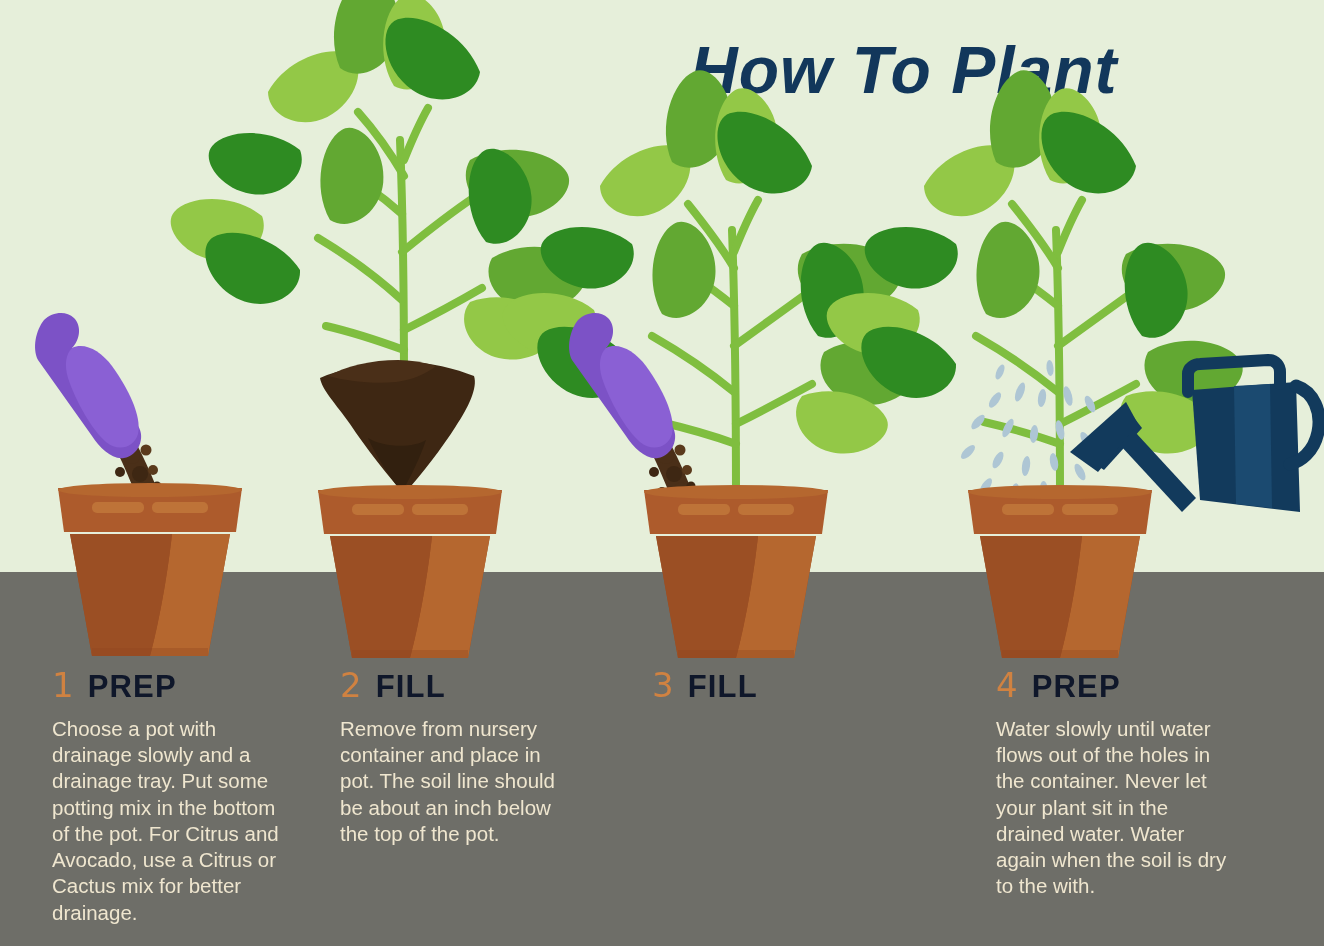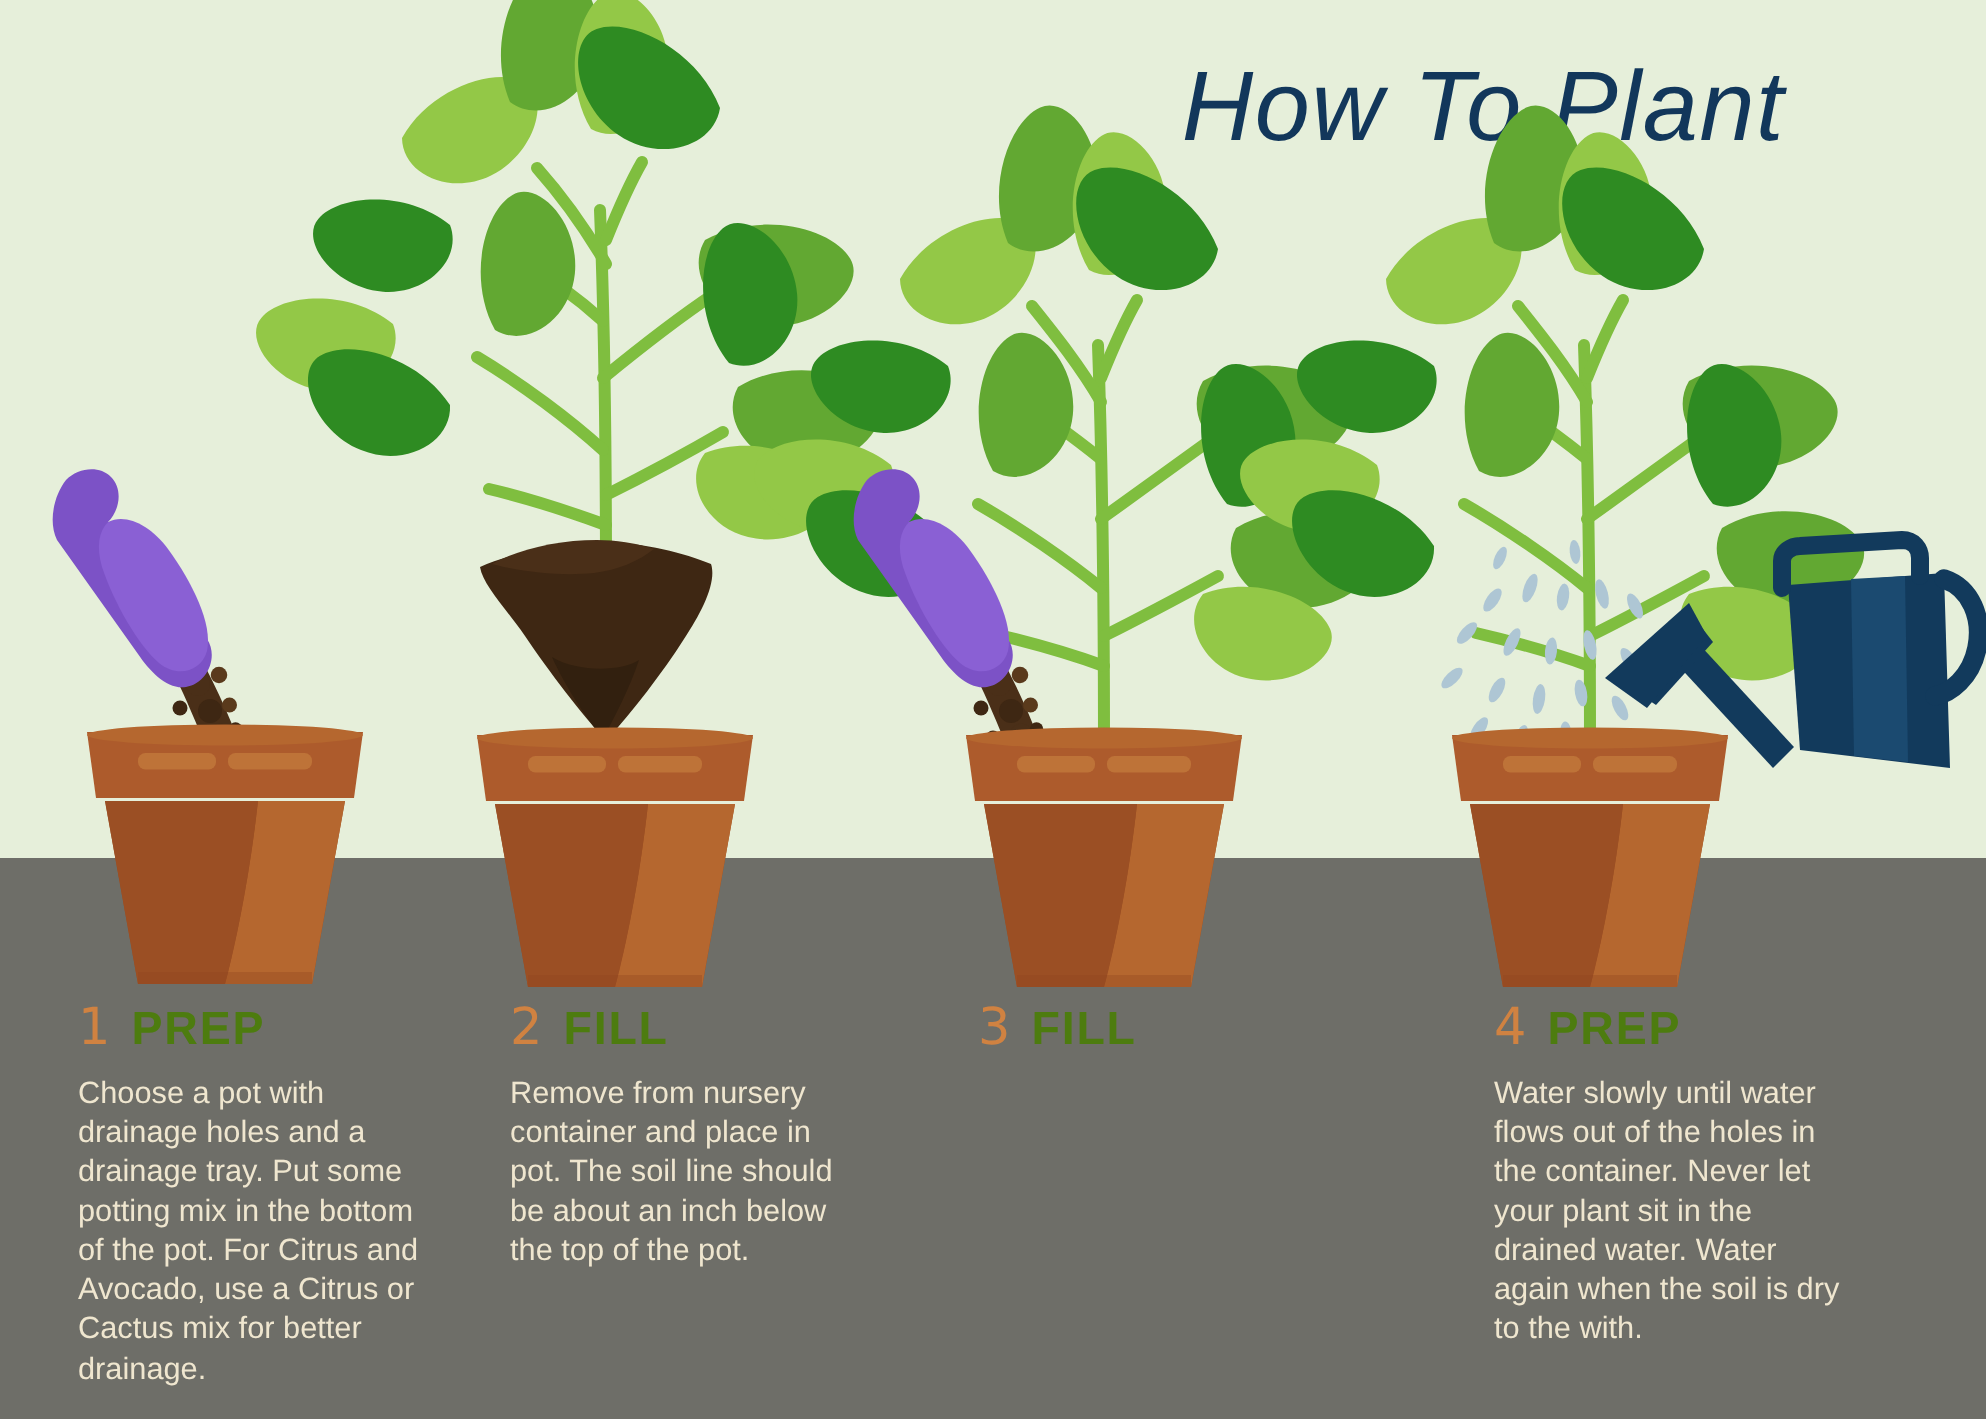--- a/index.html
+++ b/index.html
@@ -12,26 +12,26 @@
   #page{position:relative;width:1324px;height:946px;overflow:hidden;}
 
   .bg-sky{position:absolute;left:0;top:0;width:1324px;height:572px;background:#E6EFDA;}
   .bg-ground{position:absolute;left:0;top:572px;width:1324px;height:374px;background:#6E6E68;}
 
   
   .title{
     position:absolute;
     left:690px;top:36px;width:500px;
     font-size:66px;
-    font-weight:normal;
+    font-weight:bold;
     font-style:italic;
     color:#12375B;
     letter-spacing:1px;
     line-height:1.05;
-    text-align:right;
+    text-align:left;
     white-space:nowrap;
   }
 
   
   .scene{position:absolute;left:0;top:0;width:1324px;height:680px;}
 
   
   .step{position:absolute;}
   .step-head{
     display:flex;align-items:baseline;
@@ -44,21 +44,21 @@
     font-weight:400;
     letter-spacing:0px;
     margin-right:14px;
     line-height:1;
     opacity:.92;
     font-family:"DejaVu Sans", sans-serif;
   }
   .step-name{
     font-size:31px;
     font-weight:bold;
-    color:#4d7c0f;
+    color:#0f172a;
     letter-spacing:1.2px;
     line-height:1;
   }
   .step-body{
     font-size:20.5px;
     line-height:1.28;
     color:#EFE6CF;
     white-space:pre-line;
   }
 
@@ -424,21 +424,21 @@
         </g>
     </g>
   </svg>
 
   <div class="step s1">
     <div class="step-head">
       <span class="step-num">1</span>
       <span class="step-name">PREP</span>
     </div>
     <div class="step-body">Choose a pot with
-drainage holes and a
+drainage slowly and a
 drainage tray. Put some
 potting mix in the bottom
 of the pot. For Citrus and
 Avocado, use a Citrus or
 Cactus mix for better
 drainage.</div>
   </div>
 
   <div class="step s2">
     <div class="step-head">

